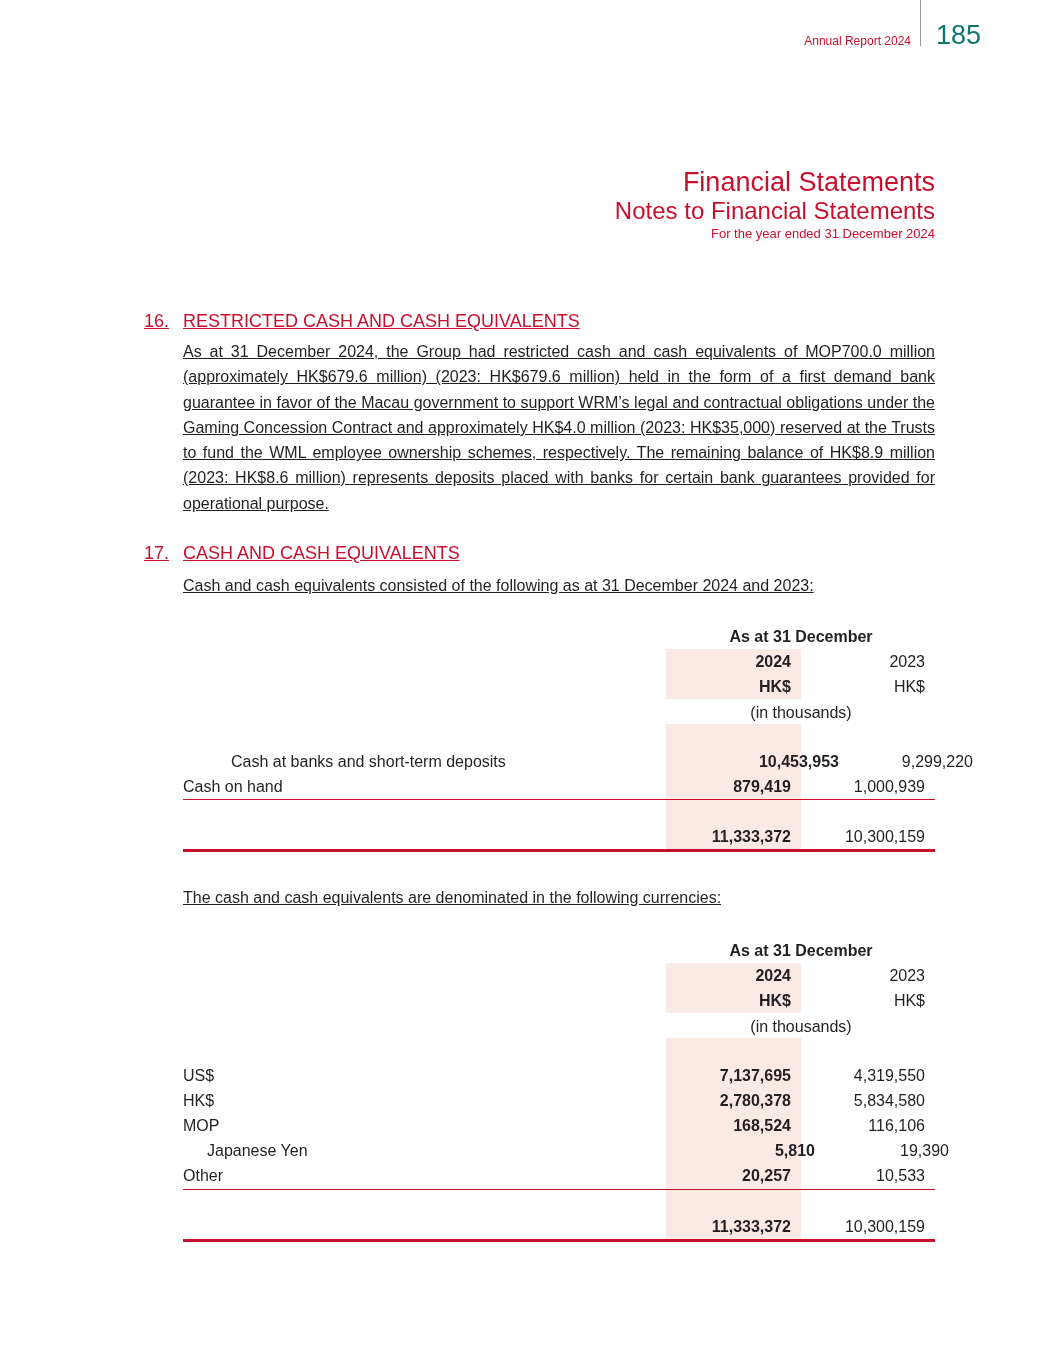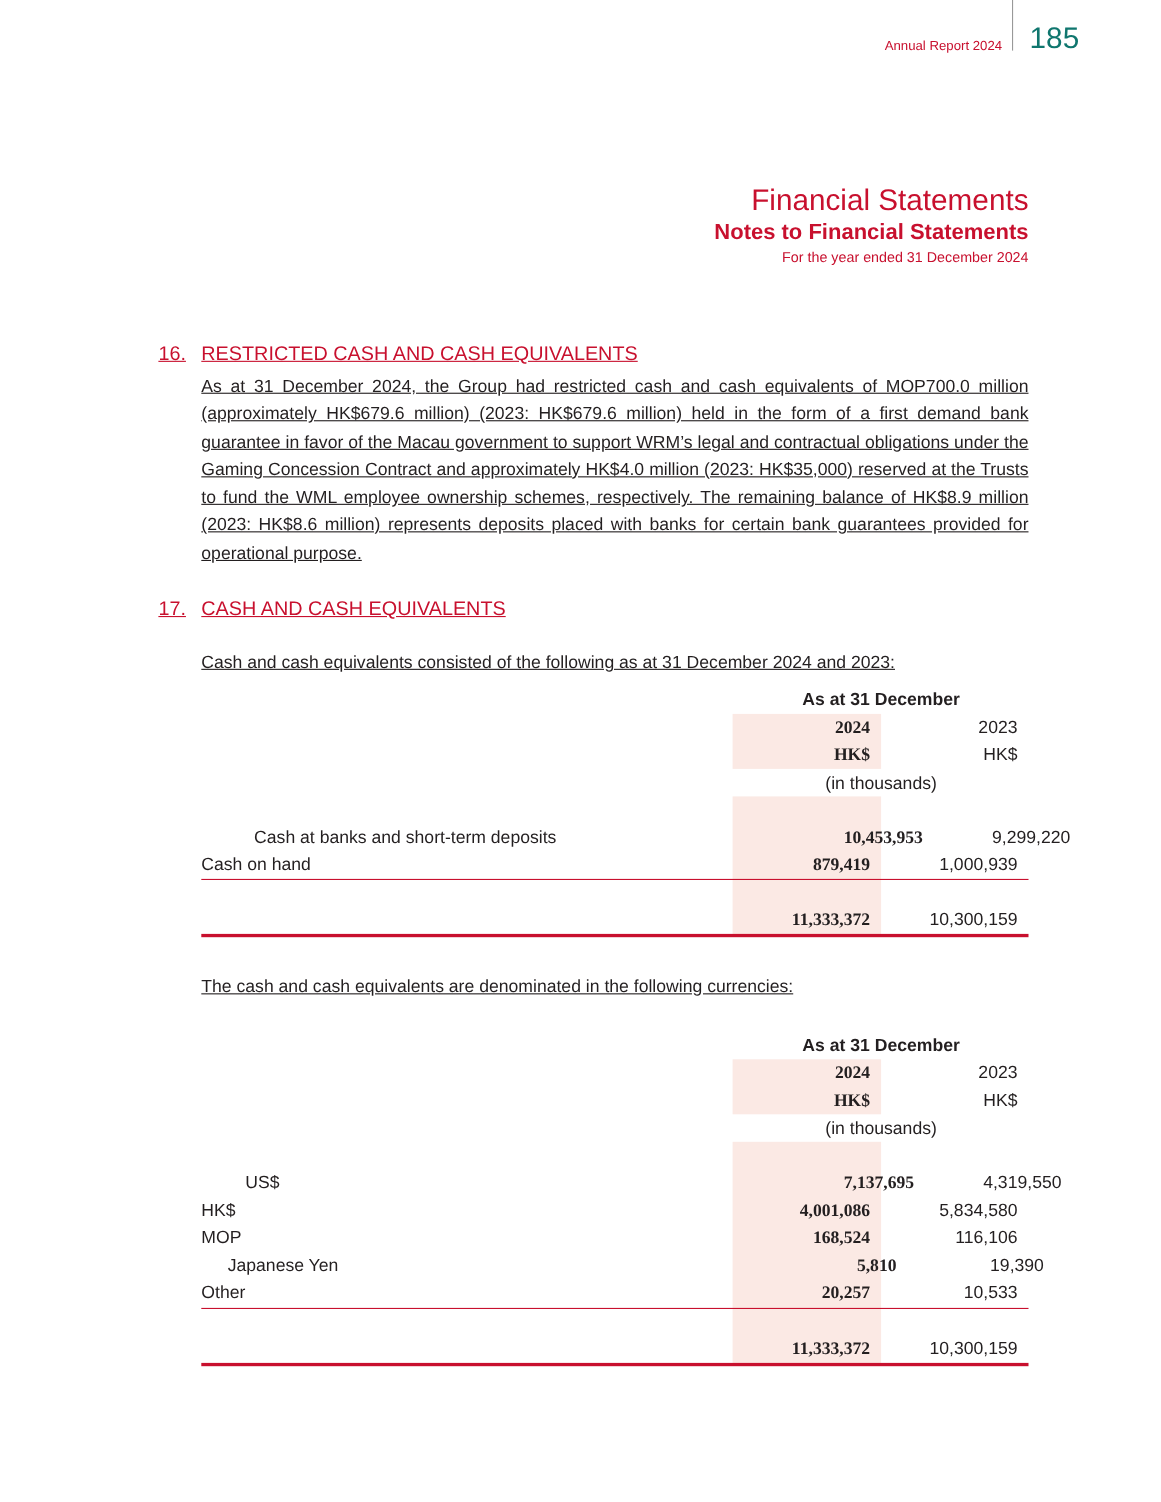--- a/index.html
+++ b/index.html
@@ -7,33 +7,33 @@
     width: 1055px; height: 1365px; position: relative; overflow: hidden;
     font-family: "Liberation Sans", "DejaVu Sans", sans-serif;
     color: #231f20;
   }
   .hdr-report { position: absolute; top: 34px; right: 144px; font-size: 12px; color: #c8102e; }
   .hdr-rule { position: absolute; left: 920px; top: 0; width: 1px; height: 46px; background: #999; }
   .hdr-page { position: absolute; top: 20px; left: 936px; font-size: 27px; color: #0f766e; }
 
   .title-block { position: absolute; right: 120px; top: 166px; text-align: right; color: #c8102e; margin-left: 20px; }
   .title-main { font-size: 27px; line-height: 32px; }
-  .title-sub { font-size: 20px; line-height: 26px; font-weight: bold; }
+  .title-sub { font-size: 24px; line-height: 26px; }
   .title-period { font-size: 13px; line-height: 20px; }
 
   .section { position: absolute; left: 144px; width: 791px; }
   .sec-head { font-size: 18px; color: #c8102e; line-height: 24px; display: flex; text-decoration: underline; }
   .sec-num { width: 39px; }
   .sec-body { margin-left: 39px; font-size: 16px; line-height: 25.3px; text-align: justify; text-decoration: underline; }
 
   .tbl { position: absolute; left: 183px; width: 752px; font-size: 16px; }
   .shade { position: absolute; left: 483px; width: 135px; background: #fbe9e4; }
   .row { position: absolute; left: 0; width: 752px; height: 25px; line-height: 25px; }
   .c-label { position: absolute; left: 0; }
-  .c-y1 { position: absolute; right: 144px; font-weight: bold; text-align: left; font-family: Liberation Serif, serif; }
+  .c-y1 { position: absolute; right: 144px; font-weight: bold; text-align: left; }
   .c-y2 { position: absolute; right: 10px; text-align: left; }
   .hd-span { position: absolute; left: 483px; width: 270px; text-align: center; }
   .hd-span.bold { font-weight: bold; }
   .thin { position: absolute; left: 0; width: 752px; height: 1px; background: #c8102e; }
   .thick { position: absolute; left: 0; width: 752px; height: 3px; background: #c8102e; }
 </style>
 </head>
 <body>
 
 <div class="hdr-report">Annual Report 2024</div>
@@ -52,21 +52,21 @@
     <span>RESTRICTED CASH AND CASH EQUIVALENTS</span>
   </div>
   <div class="sec-body" style="margin-top:6px;">As at 31 December 2024, the Group had restricted cash and cash equivalents of MOP700.0 million (approximately HK$679.6 million) (2023: HK$679.6 million) held in the form of a first demand bank guarantee in favor of the Macau government to support WRM’s legal and contractual obligations under the Gaming Concession Contract and approximately HK$4.0 million (2023: HK$35,000) reserved at the Trusts to fund the WML employee ownership schemes, respectively. The remaining balance of HK$8.9 million (2023: HK$8.6 million) represents deposits placed with banks for certain bank guarantees provided for operational purpose.</div>
 </div>
 
 <div class="section" style="top:541px;">
   <div class="sec-head">
     <span class="sec-num">17.</span>
     <span>CASH AND CASH EQUIVALENTS</span>
   </div>
-  <div class="sec-body" style="margin-top:25px;">Cash and cash equivalents consisted of the following as at 31 December 2024 and 2023:</div>
+  <div class="sec-body" style="margin-top:8px;">Cash and cash equivalents consisted of the following as at 31 December 2024 and 2023:</div>
 </div>
 
 <div class="tbl" style="top:624px; height:230px;">
   <div class="shade" style="top:25px; height:50px;"></div>
   <div class="shade" style="top:100px; height:126px;"></div>
   <div class="row" style="top:0;">
     <span class="hd-span bold">As at 31 December</span>
   </div>
   <div class="row" style="top:25px;">
     <span class="c-y1">2024</span>
@@ -111,28 +111,28 @@
     <span class="c-y1">2024</span>
     <span class="c-y2">2023</span>
   </div>
   <div class="row" style="top:50px;">
     <span class="c-y1">HK$</span>
     <span class="c-y2">HK$</span>
   </div>
   <div class="row" style="top:76px;">
     <span class="hd-span">(in thousands)</span>
   </div>
-  <div class="row" style="top:125px;margin-left:40px;">
+  <div class="row" style="top:125px;">
     <span class="c-label">US$</span>
     <span class="c-y1">7,137,695</span>
     <span class="c-y2">4,319,550</span>
   </div>
   <div class="row" style="top:150px;">
     <span class="c-label">HK$</span>
-    <span class="c-y1">4,001,086</span>
+    <span class="c-y1">2,780,378</span>
     <span class="c-y2">5,834,580</span>
   </div>
   <div class="row" style="top:175px;">
     <span class="c-label">MOP</span>
     <span class="c-y1">168,524</span>
     <span class="c-y2">116,106</span>
   </div>
   <div class="row" style="top:200px;margin-left:24px;">
     <span class="c-label">Japanese Yen</span>
     <span class="c-y1">5,810</span>

